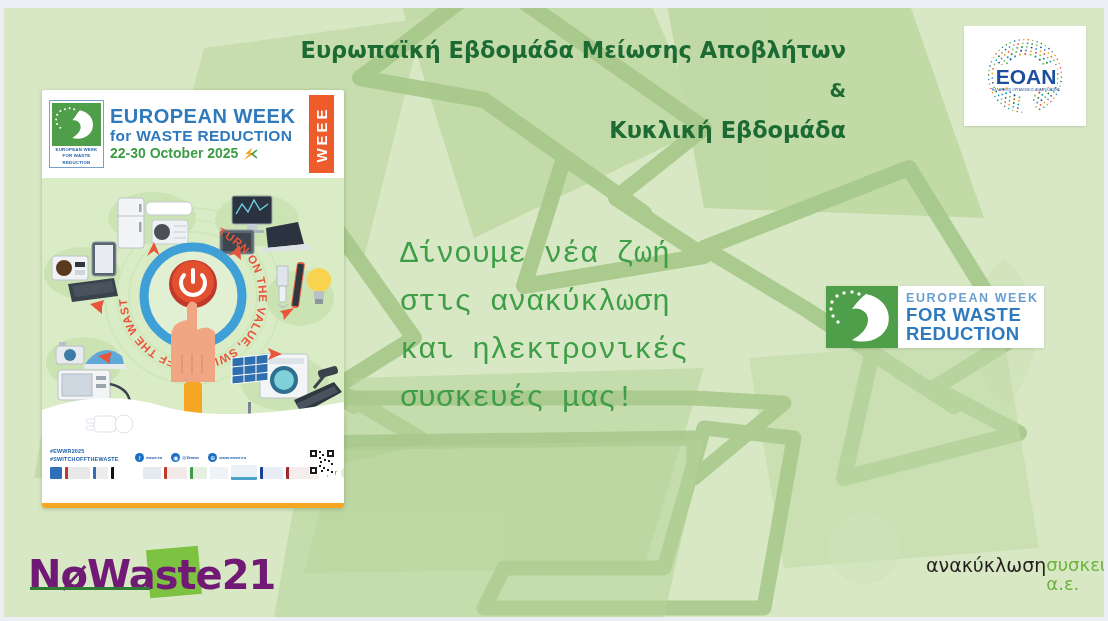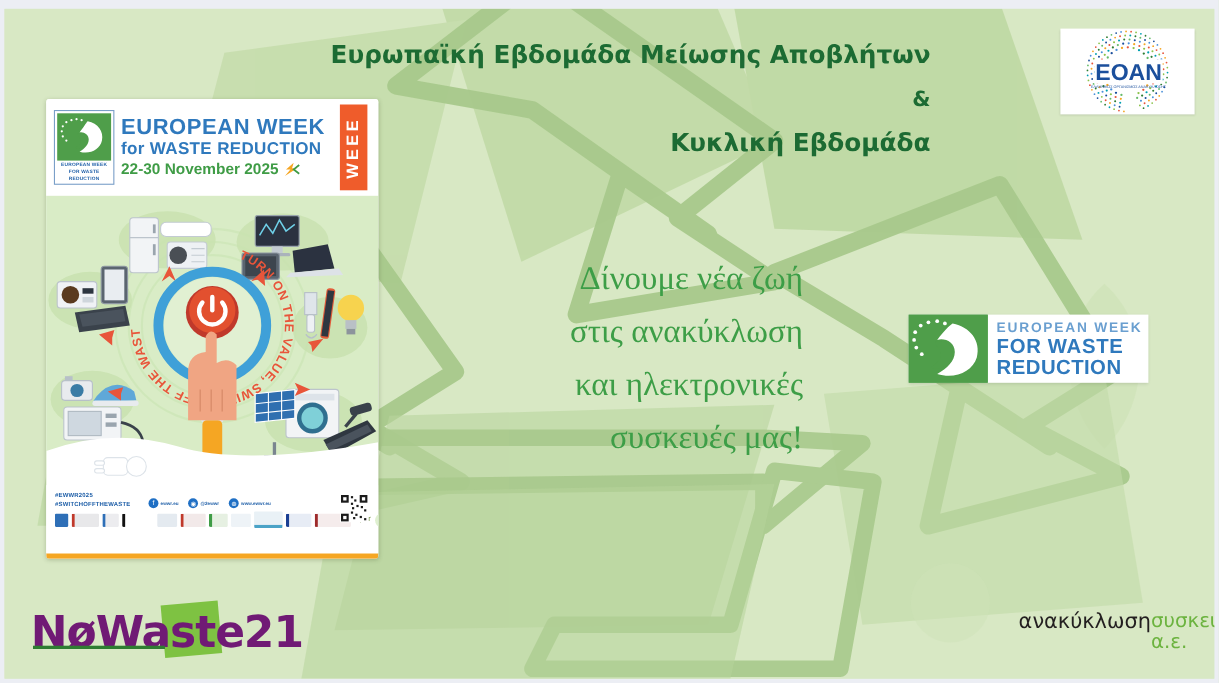--- a/index.html
+++ b/index.html
@@ -70,27 +70,27 @@
   .poster-stripe{height:5px;background:#f5a623;flex:0 0 auto;}
   
   #title-block{position:absolute;left:272px;top:20px;width:570px;text-align:right;}
   .title-line{
     font-size:22.5px;font-weight:bold;color:#1c6b33;line-height:44px;
     font-family:"DejaVu Sans", sans-serif;
   }
   .title-amp{font-size:19px;font-weight:bold;color:#1c6b33;line-height:36px;
              font-family:"DejaVu Sans", sans-serif;}
   #slogan{
-    position:absolute;left:396px;top:222px;width:330px;text-align:right;
-    font-family:Liberation Serif, serif;
+    position:absolute;left:396px;top:222px;width:330px;text-align:left;
+    font-family:Liberation Mono, monospace;
     font-size:30px;line-height:48px;color:#3d9e47;font-weight:normal;
   }
   
   #eoan{
-    position:absolute;left:960px;top:18px;width:122px;height:78px;background:#fff;
+    position:absolute;left:960px;top:18px;width:122px;height:100px;background:#fff;
     display:flex;align-items:center;justify-content:center;
     box-shadow:0 1px 2px rgba(0,0,0,.12);
   }
   #ewwr-right{
     position:absolute;left:822px;top:278px;width:218px;height:62px;background:#fff;
     display:flex;align-items:stretch;box-shadow:0 1px 3px rgba(0,0,0,.12);
   }
   #ewwr-right .leftsq{width:72px;background:#4f9e4a;position:relative;flex:0 0 auto;}
   #ewwr-right .txt{flex:1 1 auto;display:flex;flex-direction:column;justify-content:center;
                    padding-left:8px;}
@@ -197,21 +197,21 @@
           </svg>
         </div>
         <div class="cap">EUROPEAN WEEK</div>
         <div class="cap">FOR WASTE</div>
         <div class="cap">REDUCTION</div>
       </div>
       <div class="head-words">
         <div class="hw1">EUROPEAN WEEK</div>
         <div class="hw2">for WASTE REDUCTION</div>
         <div class="hw3">
-          <span>22-30 November 2025</span>
+          <span>22-30 October 2025</span>
           <svg width="16" height="12" viewBox="0 0 16 12">
             <path d="M10 0 L3 6 L7 6 L2 12 L13 5 L8.5 5 Z" fill="#f5a623"></path>
             <path d="M15 2 L10 6 L15 10" stroke="#3f9c46" stroke-width="1.6" fill="none"></path>
           </svg>
         </div>
       </div>
       <div class="weee-bar">
         <span>WEEE</span>
       </div>
     </div>

